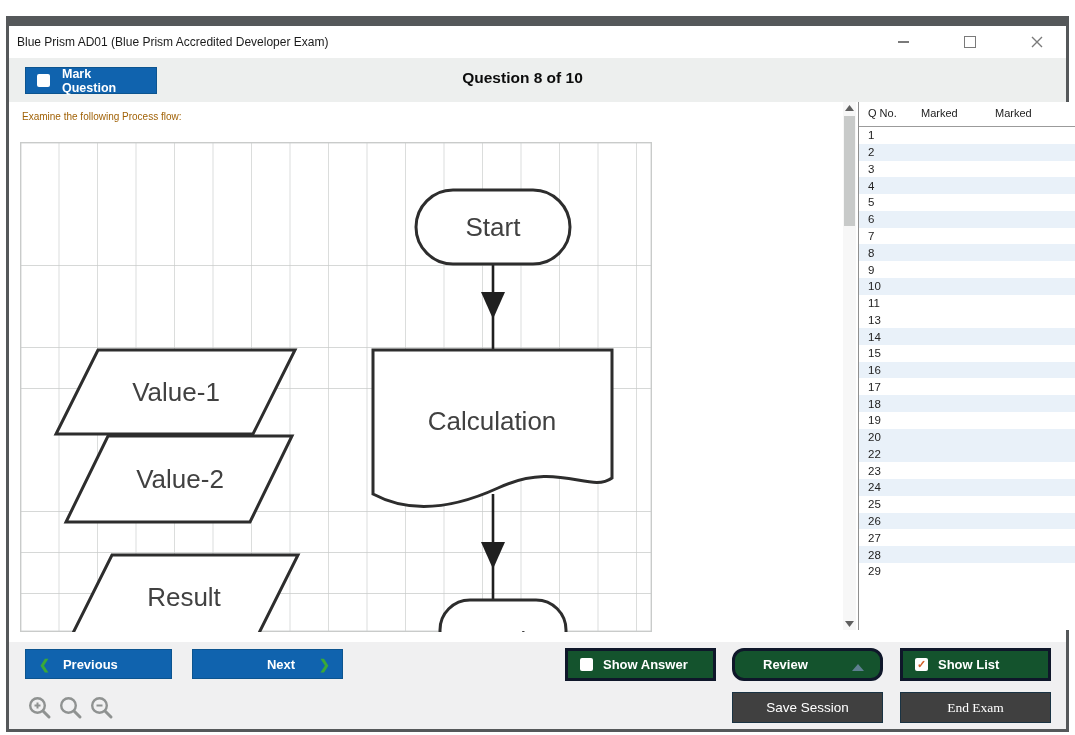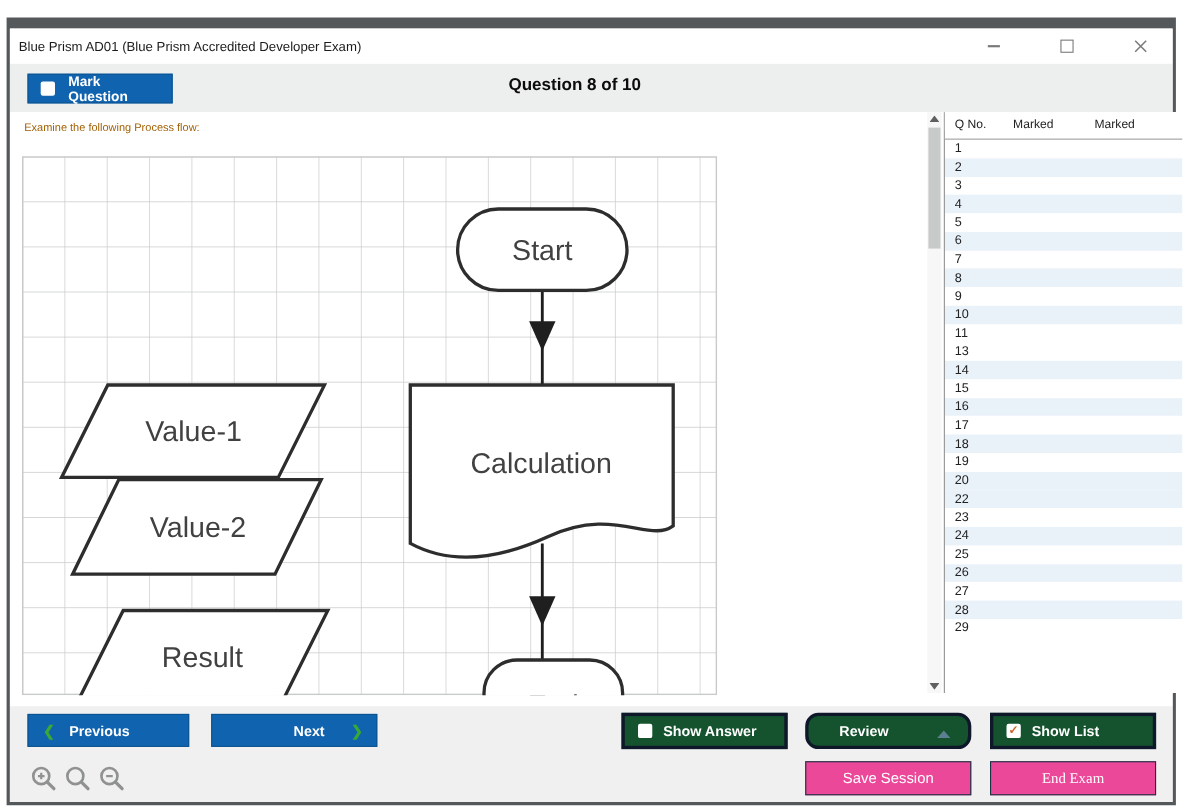--- a/index.html
+++ b/index.html
@@ -53,21 +53,21 @@
   .ls-arrow{position:absolute;left:0;width:13px;height:13px;display:flex;align-items:center;justify-content:center;}
   .ls-up{top:0;} .ls-down{bottom:0;}
   .ls-thumb{position:absolute;left:1px;top:14px;width:11px;height:42px;background:#c1c1c1;}
 
   
   .footer{position:absolute;left:0;right:0;bottom:0;height:87px;background:#f0f0f1;}
   .fbtn{position:absolute;box-sizing:border-box;display:flex;align-items:center;color:#fff;
         font-size:13px;font-weight:bold;cursor:default;}
   .b-blue{background:#1063ae;border:1px solid #0c548f;}
   .b-orange{background:#14532d;border:3px solid #0f172a;}
-  .b-navy{background:#ec4899;border:1px solid #1a3343;font-weight:normal;justify-content:center;font-size:13.5px;}
+  .b-navy{background:#404040;border:1px solid #1a3343;font-weight:normal;justify-content:center;font-size:13.5px;}
   .btn-prev{left:16px;top:7px;width:147px;height:30px;gap:13px;padding:0 0 0 13px;}
   .btn-next{left:183px;top:7px;width:151px;height:30px;justify-content:flex-end;gap:24px;padding:0 12px 0 0;}
   .chev{color:#3aa838;font-size:13px;font-weight:bold;}
   .btn-showanswer{left:556px;top:6px;width:151px;height:33px;gap:10px;padding:0 0 0 12px;}
   .btn-review{left:723px;top:6px;width:151px;height:33px;padding:0 0 0 28px;border-radius:12px;}
   .tri-up{position:absolute;right:16px;top:13px;width:0;height:0;
           border-left:6px solid transparent;border-right:6px solid transparent;border-bottom:7px solid #5e7f90;}
   .btn-showlist{left:891px;top:6px;width:151px;height:33px;gap:10px;padding:0 0 0 12px;}
   .btn-save{left:723px;top:50px;width:151px;height:31px;}
   .btn-end{left:891px;top:50px;width:151px;height:31px;font-family:Liberation Serif, serif;}

